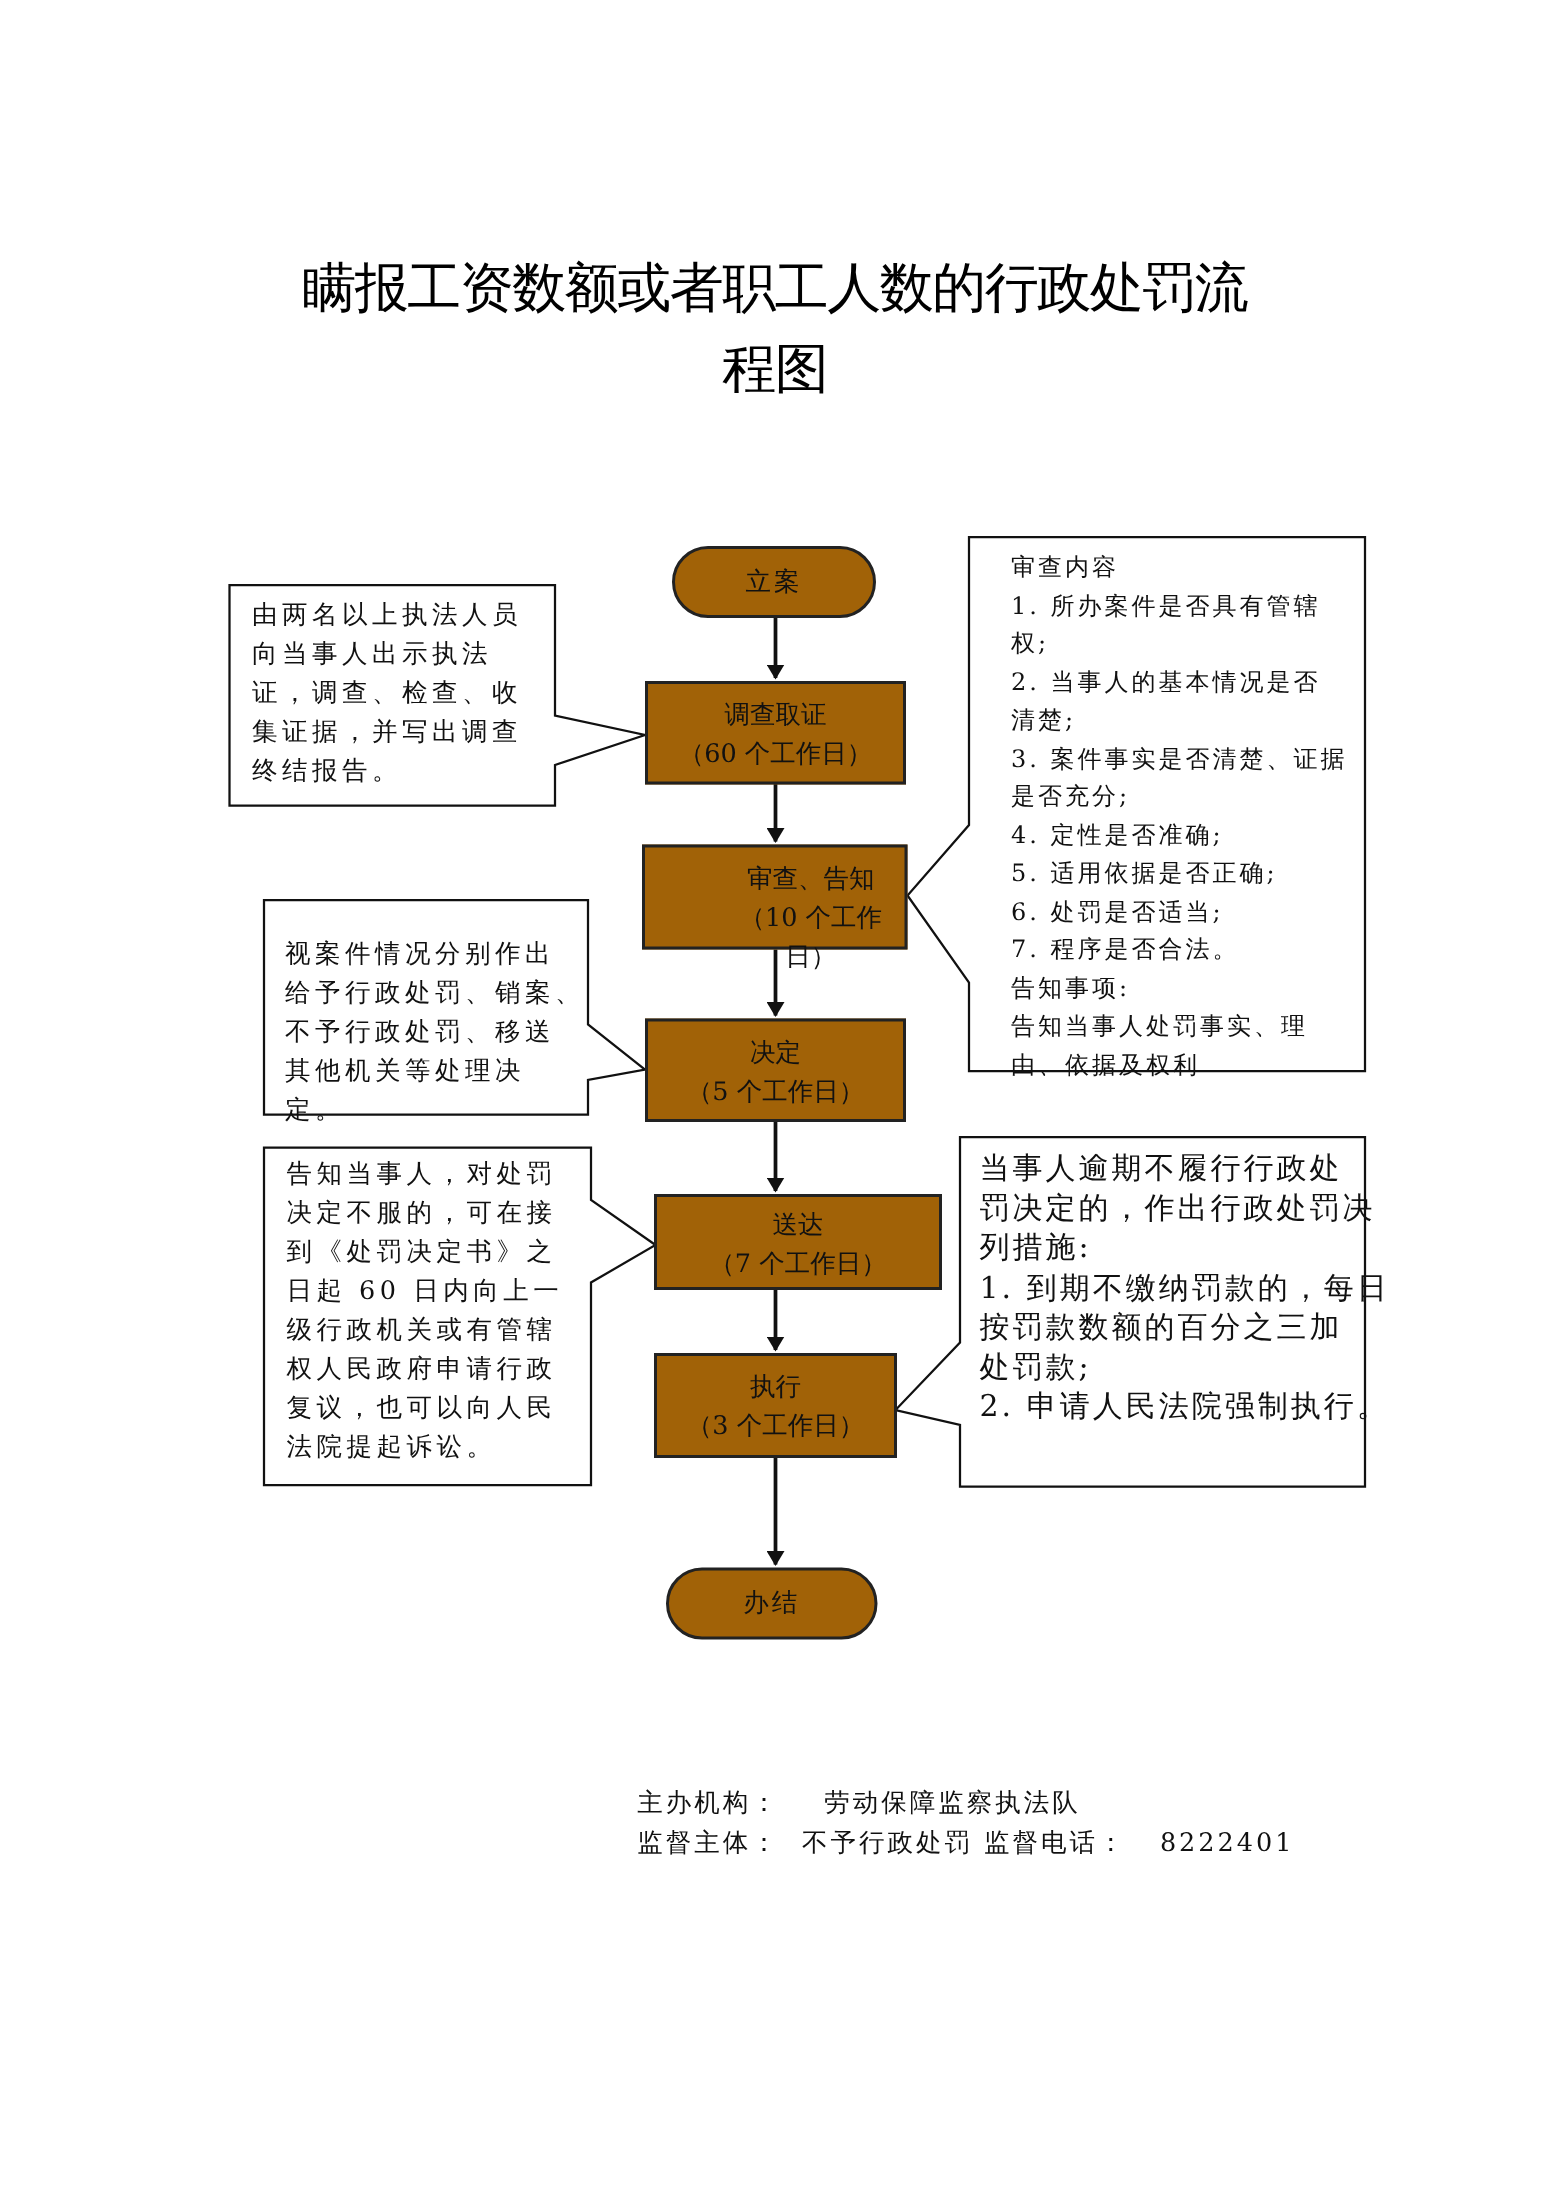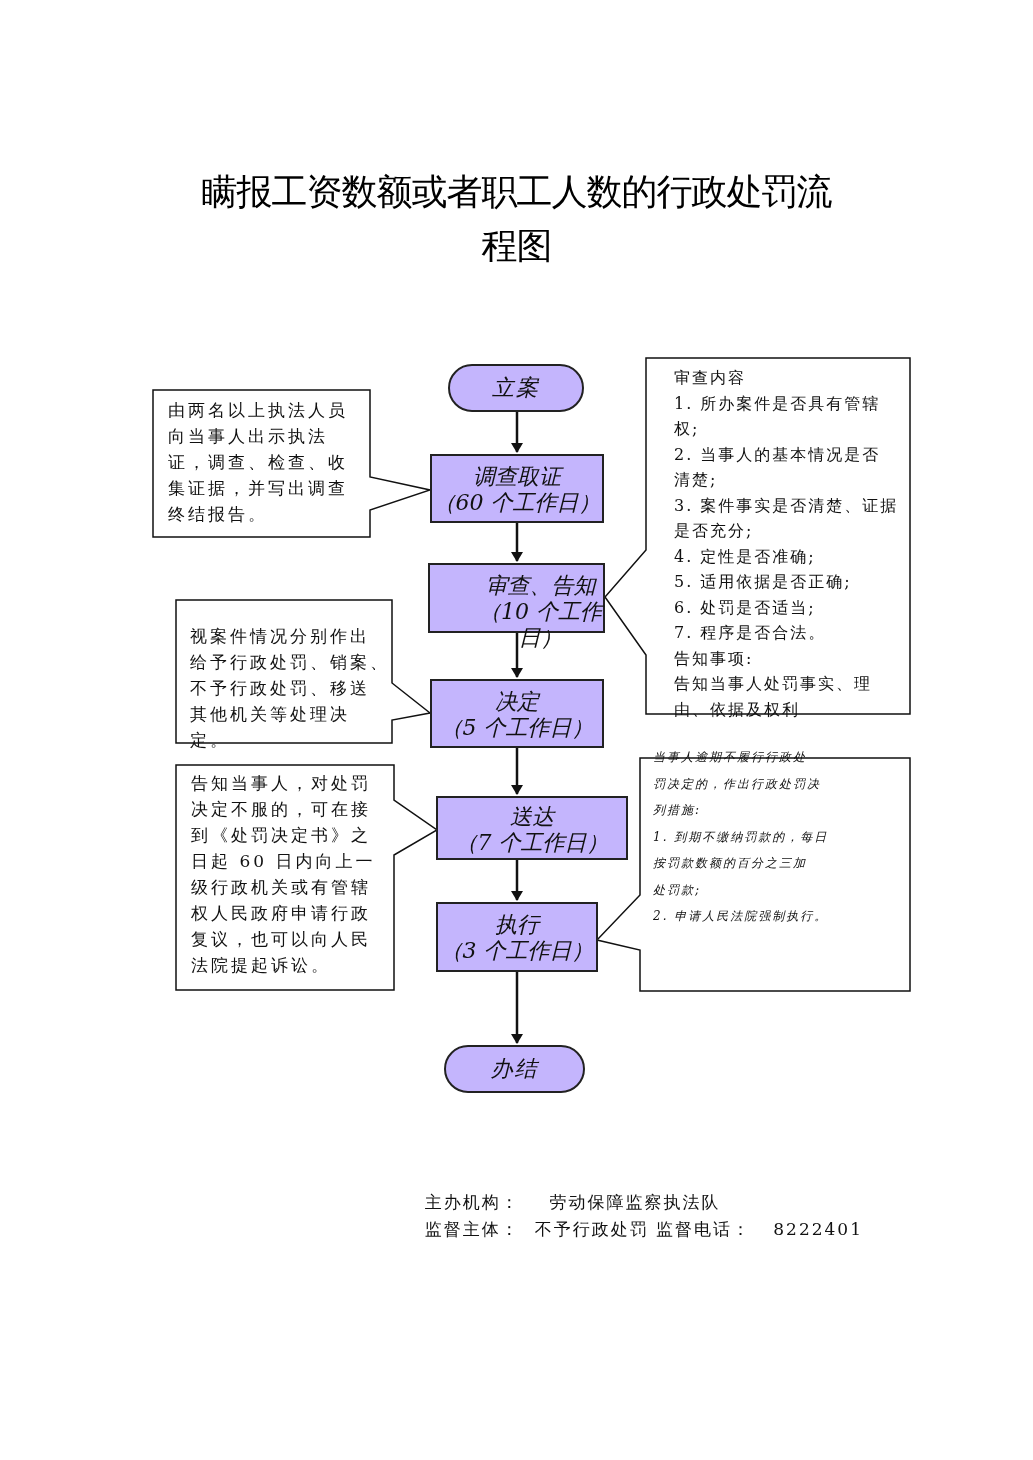--- a/index.html
+++ b/index.html
@@ -5,21 +5,21 @@
   html, body { margin: 0; padding: 0; background: #ffffff; }
   body { width: 1033px; height: 1460px; position: relative; overflow: hidden;
          font-family: "DejaVu Serif", "Liberation Serif", serif; color: #111; }
   .title { position: absolute; left: 0; width: 1033px; text-align: center;
            font-family: "DejaVu Sans", "Liberation Sans", sans-serif; font-size: 36px; font-weight: normal;
            color: #000; letter-spacing: -1px; }
   #title1 { top: 168px; }
   #title2 { top: 222px; }
   svg#lines { position: absolute; left: 0; top: 0; }
   .node { position: absolute; box-sizing: border-box; text-align: center;
-          font-size: 22px; line-height: 26px; background: #c4b5fd; font-style: italic; }
+          font-size: 17px; line-height: 26px; background: #a16207; }
   .proc { border: 2px solid #222; }
   .term { border: 2px solid #222; border-radius: 24px; display: flex; align-items: center; justify-content: center; letter-spacing: 2px; }
   .note { position: absolute; font-size: 17px; line-height: 26px; text-align: justify; text-align-last: auto; letter-spacing: 3px; }
   .note span { display: block; white-space: nowrap; }
   .footer { position: absolute; font-size: 17px; line-height: 28px; letter-spacing: 2px; white-space: pre; }
 </style>
 </head>
 <body>
 
 <div class="title" id="title1">瞒报工资数额或者职工人数的行政处罚流</div>
@@ -123,21 +123,21 @@
   <span>告知当事人，对处罚</span>
   <span>决定不服的，可在接</span>
   <span>到《处罚决定书》之</span>
   <span>日起 60 日内向上一</span>
   <span>级行政机关或有管辖</span>
   <span>权人民政府申请行政</span>
   <span>复议，也可以向人民</span>
   <span>法院提起诉讼。</span>
 </div>
 
-<div class="note" style="left:653px; top:744px; width:255px; font-size:12px; letter-spacing:2px; line-height:26.5px;font-style:italic;">
+<div class="note" style="left:653px; top:765px; width:255px; font-size:20px; letter-spacing:2px; line-height:26.5px;">
   <span>当事人逾期不履行行政处</span>
   <span>罚决定的，作出行政处罚决</span>
   <span>列措施:</span>
   <span>1. 到期不缴纳罚款的，每日</span>
   <span>按罚款数额的百分之三加</span>
   <span>处罚款;</span>
   <span>2. 申请人民法院强制执行。</span>
 </div>
 
 <div class="footer" style="left:410px; top:1160px;">

